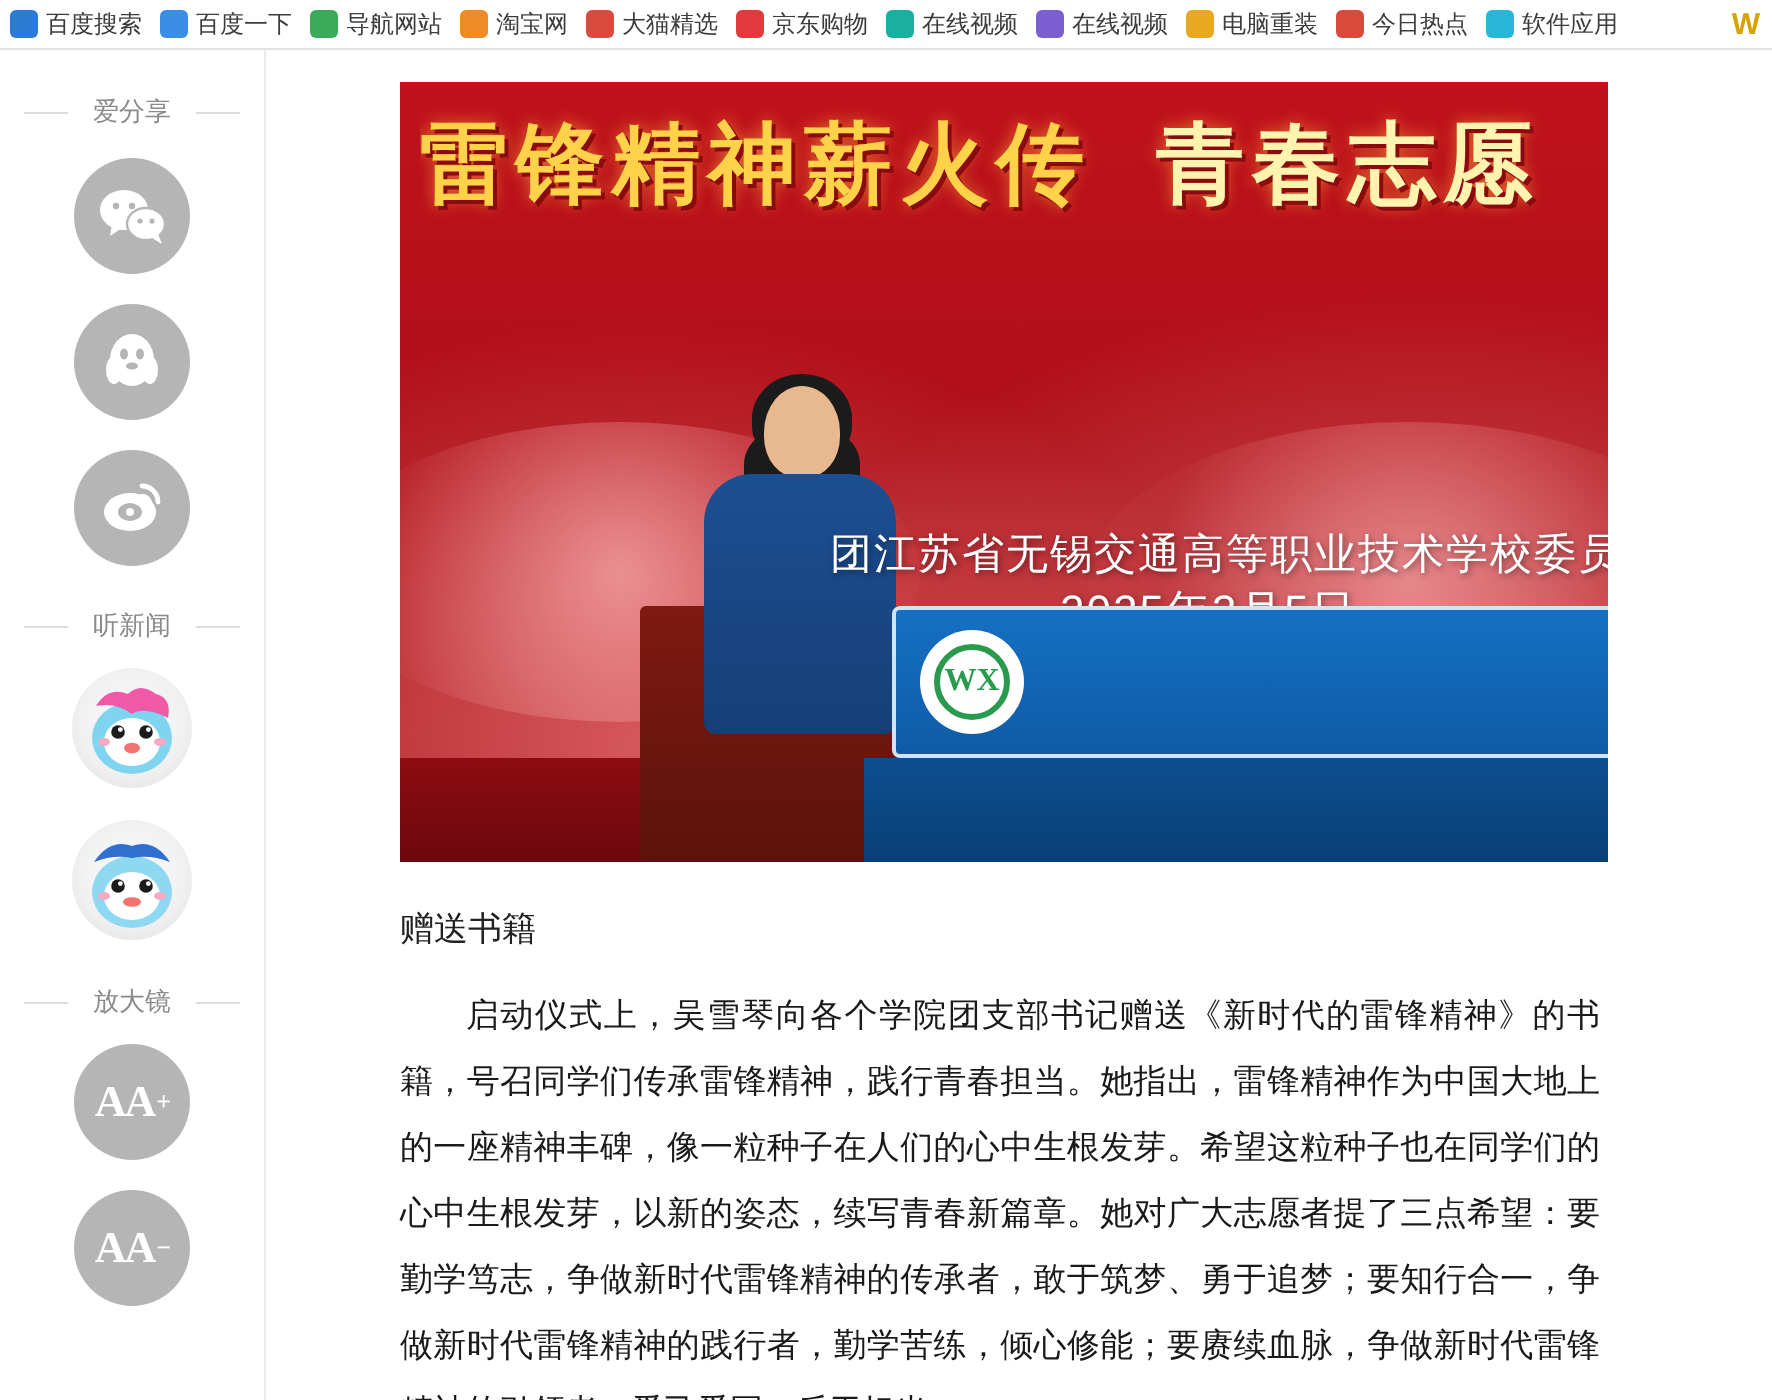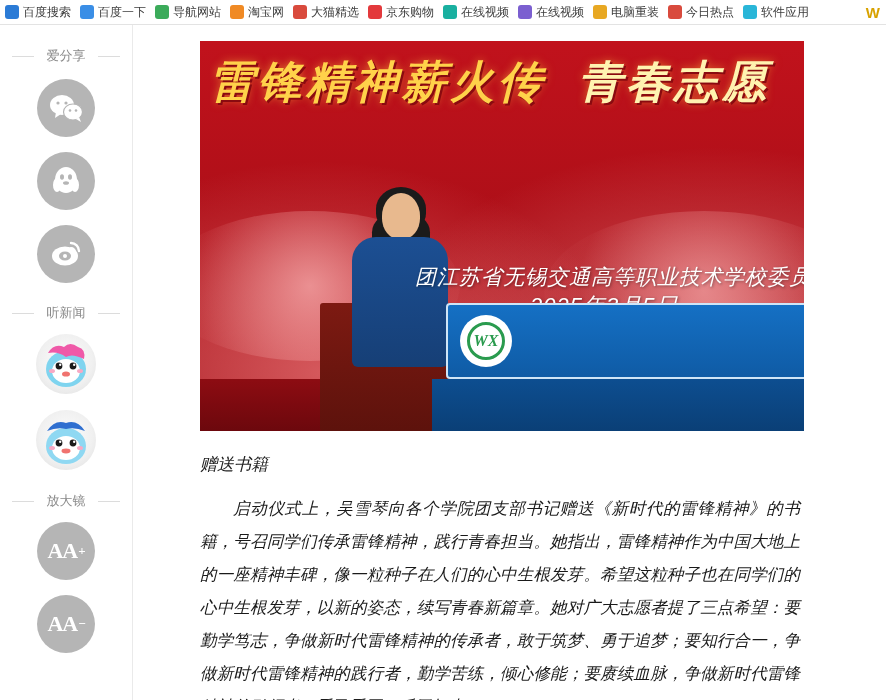--- a/index.html
+++ b/index.html
@@ -149,21 +149,20 @@
     font-weight: bold;
     vertical-align: super;
     margin-left: 1px;
   }
 
   
   .content {
     flex: 1 1 auto;
     padding: 0 45px 4px 45px;
     overflow: hidden;
-    font-style: italic;
   }
   .article-photo {
     width: 604px;
     height: 390px;
     margin: 16px 0 0 22px;
     position: relative;
     overflow: hidden;
     background: #b4111a;
   }
   .sub-head {

